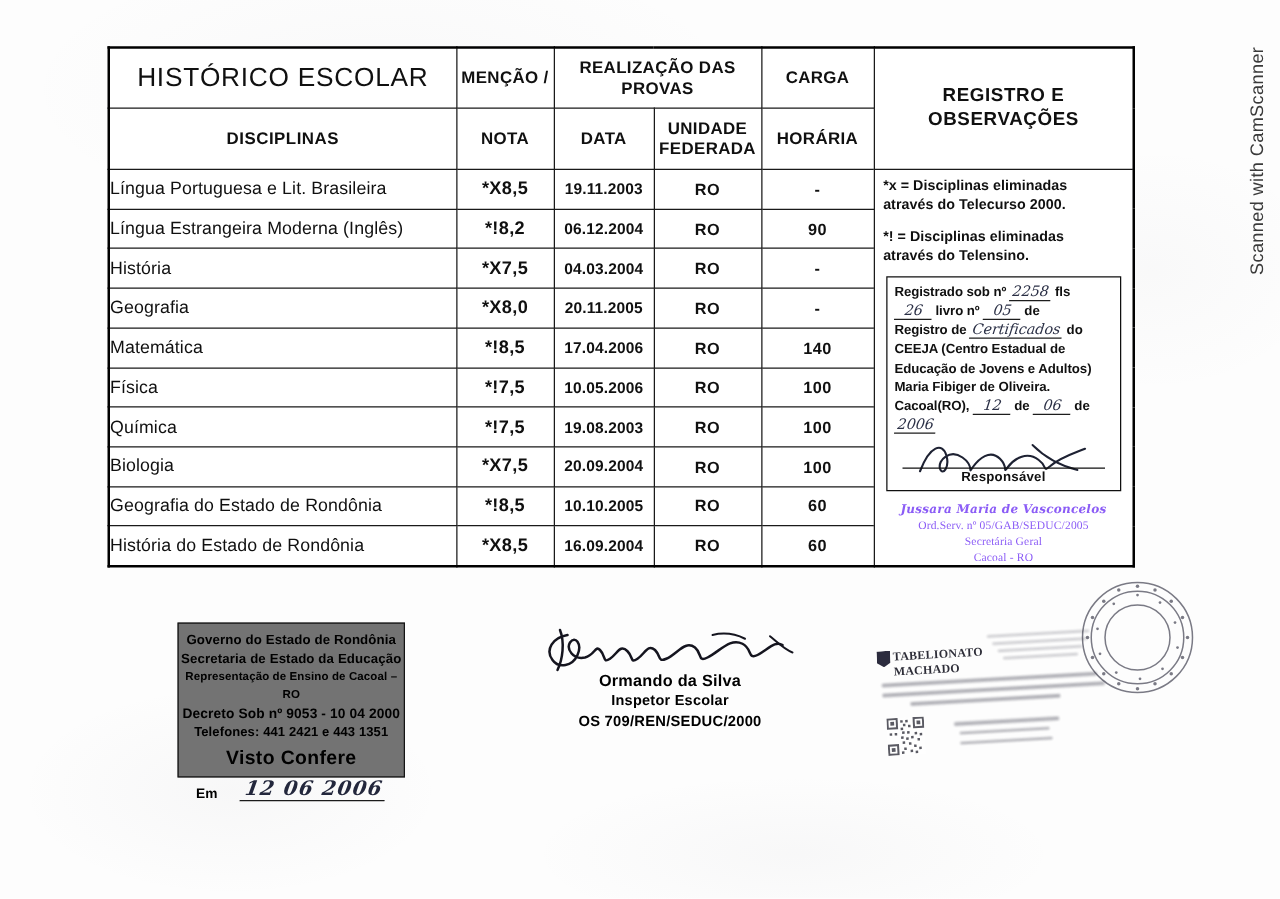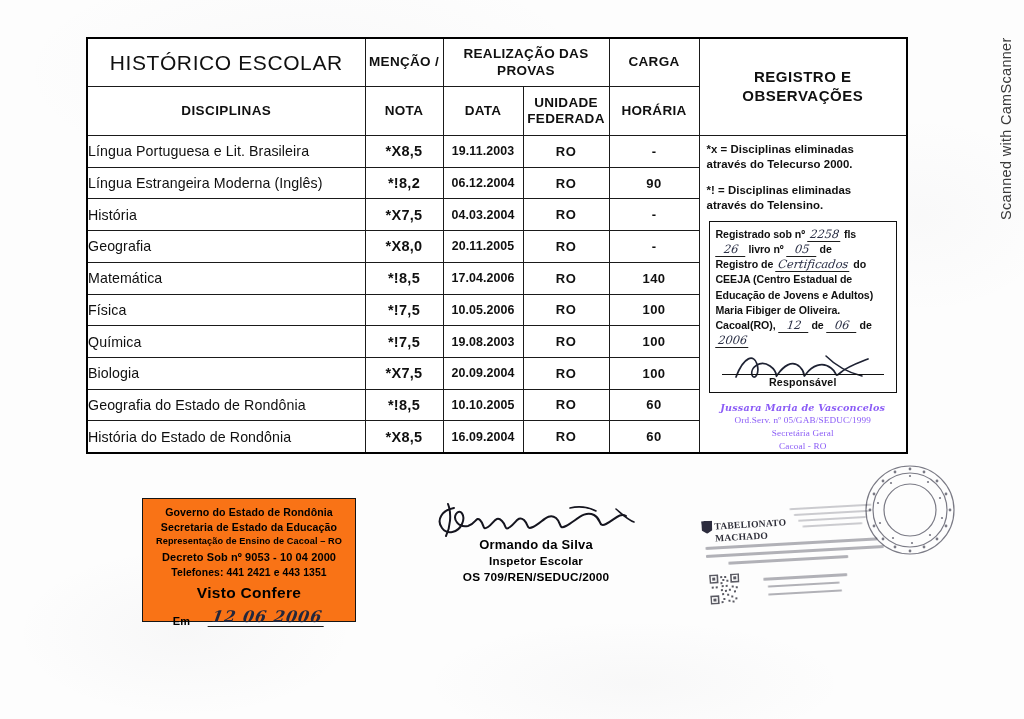--- a/index.html
+++ b/index.html
@@ -217,24 +217,24 @@
     letter-spacing: 0.15px;
     display: block;
     line-height: 1.38;
   }
 
   
   #visto-stamp {
     position: absolute;
     left: 142px;
     top: 498px;
-    width: 214px;
+    width: 182px;
     height: 124px;
     border: 1.6px solid #151515;
-    background: #f97316;
+    background: #737373;
     text-align: center;
     box-sizing: border-box;
     padding-top: 6px;
   }
   #visto-stamp .l1 {
     font-size: 10.6px; font-weight: bold; letter-spacing: 0.1px; line-height: 1.42;
   }
   #visto-stamp .l2 {
     font-size: 10.6px; font-weight: bold; letter-spacing: 0.1px; line-height: 1.42;
   }
@@ -435,21 +435,21 @@
                            C82 16, 92 11, 101 18 C108 23, 104 28, 110 23 C118 16, 128 13, 138 9" fill="none" stroke="#1e2233" stroke-width="1.7" stroke-linecap="round"></path>
                   <path d="M96 6 C104 14, 116 22, 132 26" fill="none" stroke="#1e2233" stroke-width="1.5" stroke-linecap="round"></path>
                 </svg>
                 <div class="sig-rule"></div>
                 <div class="sig-label">Responsável</div>
               </div>
             </div>
 
             <div class="reg-footer">
               <span class="name-hw">Jussara Maria de Vasconcelos</span>
-              <span class="line">Ord.Serv. nº 05/GAB/SEDUC/1999</span>
+              <span class="line">Ord.Serv. nº 05/GAB/SEDUC/2005</span>
               <span class="line">Secretária Geral</span>
               <span class="line">Cacoal - RO</span>
             </div>
           </div>
         </td>
       </tr>
 
       <tr>
         <td class="cell-disc">Língua Estrangeira Moderna (Inglês)</td>
         <td class="cell-nota">*!8,2</td>

